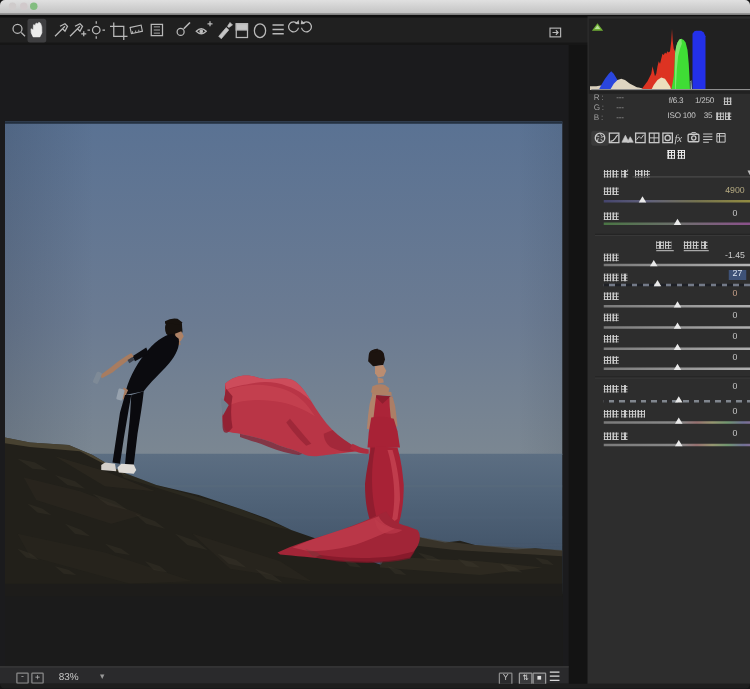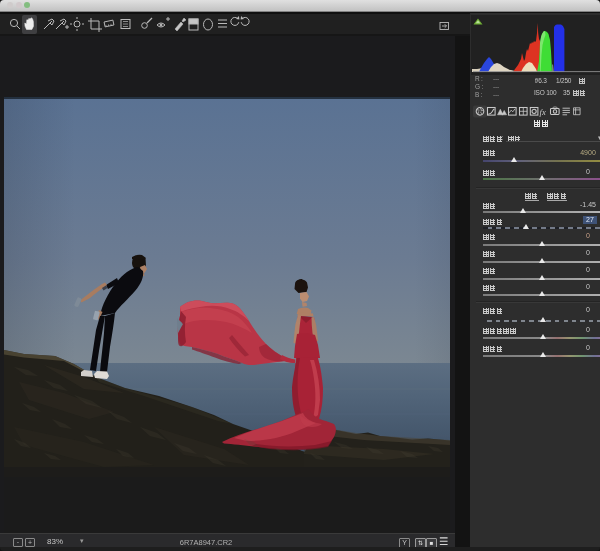--- a/index.html
+++ b/index.html
@@ -230,21 +230,20 @@
       <path d="M270,350 l10,3 5,4 -9,-1 z"></path>
       <path d="M240,342 l10,3 5,4 -9,-1 z"></path>
     </g>
   </svg>
 
   <div id="bottombar" class="abs">
     <div style="position:absolute;left:13px;top:4px;width:8px;height:7px;border:1px solid #8a8a8a;border-radius:1px;color:#bbb;font-size:7px;line-height:6px;text-align:center;">-</div>
     <div style="position:absolute;left:25px;top:4px;width:8px;height:7px;border:1px solid #8a8a8a;border-radius:1px;color:#bbb;font-size:7px;line-height:7px;text-align:center;">+</div>
     <div style="position:absolute;left:47px;top:3px;color:#c6c6c6;font-size:8px;">83%</div>
     <div style="position:absolute;left:80px;top:3px;color:#999;font-size:7px;">▾</div>
-    <div style="position:absolute;left:0;top:4px;width:412px;text-align:center;color:#b0b0b0;font-size:7.5px;">6R7A8947.CR2</div>
     <div style="position:absolute;left:399px;top:4px;width:9px;height:8px;border:1px solid #8a8a8a;border-radius:1px;color:#c6c6c6;font-size:7px;line-height:8px;text-align:center;">Y</div>
     <div style="position:absolute;left:415px;top:4px;width:9px;height:8px;border:1px solid #9a9a9a;border-radius:1px;color:#e0e0e0;font-size:6px;line-height:8px;text-align:center;background:#3a3a3c;">⇅</div>
     <div style="position:absolute;left:426px;top:4px;width:9px;height:8px;border:1px solid #9a9a9a;border-radius:1px;color:#e0e0e0;font-size:6px;line-height:8px;text-align:center;background:#3a3a3c;">■</div>
     <div style="position:absolute;left:439px;top:1px;color:#d6d6d6;font-size:10.5px;">☰</div>
   </div>
   <div id="footer" class="abs"></div>
 
   <div id="panel" class="abs">
     <div id="histo">
       <svg width="145" height="58" viewBox="0 0 145 58">

